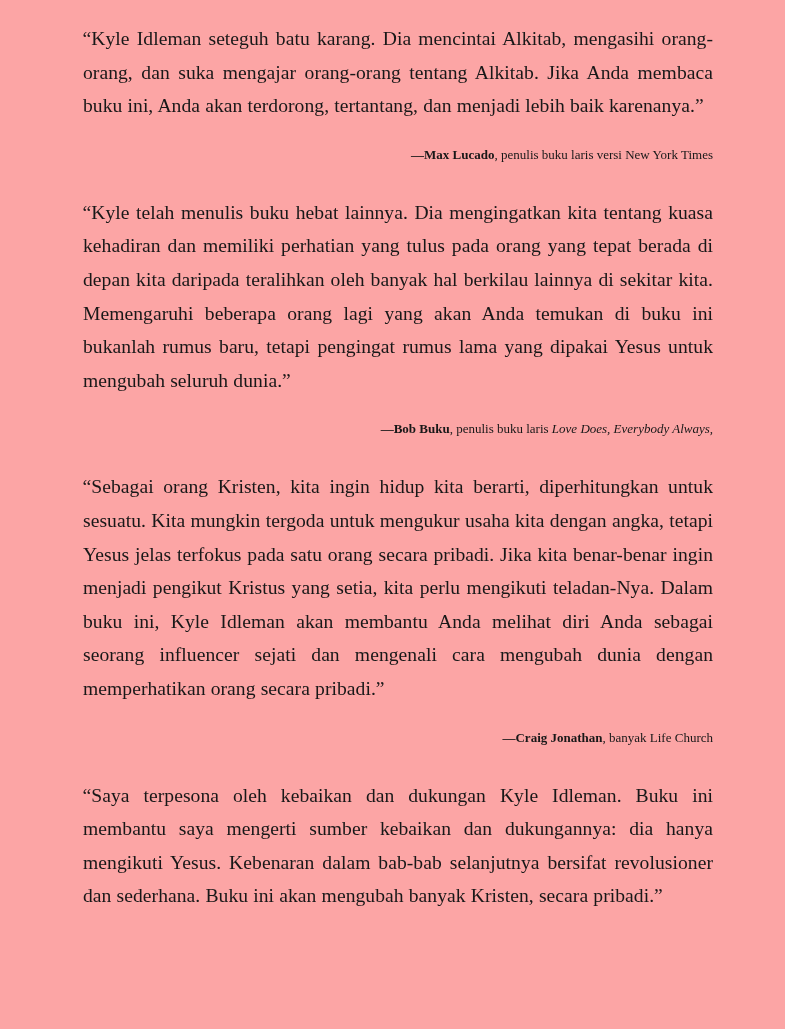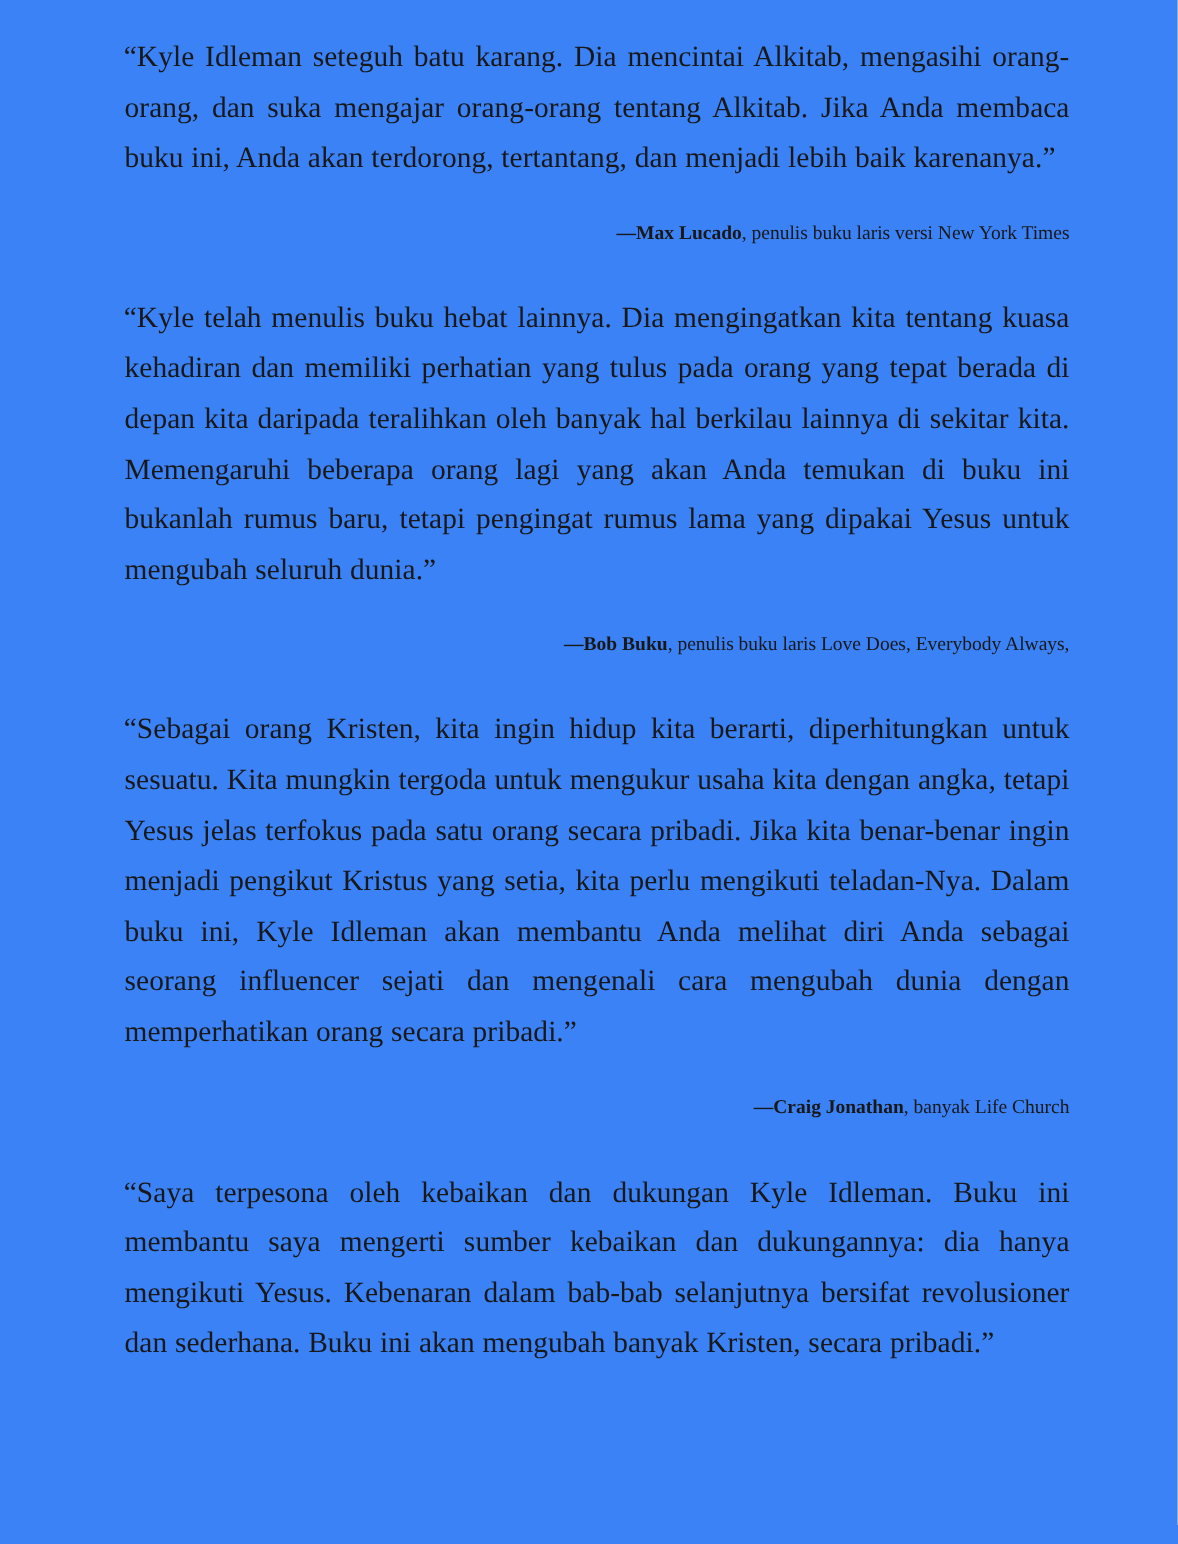--- a/index.html
+++ b/index.html
@@ -14,21 +14,21 @@
     font-family: "Liberation Serif", "DejaVu Serif", serif;
     color: #181818;
     overflow: hidden;
   }
   .page {
     position: relative;
     width: 785px;
     height: 1029px;
     box-sizing: border-box;
     padding: 22px 72px 0 83px;
-    background: #3b82f6;
+    background: #fca5a5;
   }
   .endorsements {
     width: 630px;
   }
   .endorsement {
     margin: 0 0 26px 0;
   }
   .endorsement:last-child {
     margin-bottom: 0;
   }
@@ -51,20 +51,21 @@
     text-align: right;
     color: #181818;
   }
   .attribution .attr-line {
     display: block;
   }
   .attr-name {
     font-weight: bold;
   }
   .attr-italic {
+    font-style: italic;
   }
   
   .quote::first-letter {
     margin-left: -0.5px;
   }
 </style>
 </head>
 <body>
 
 <div class="page">

